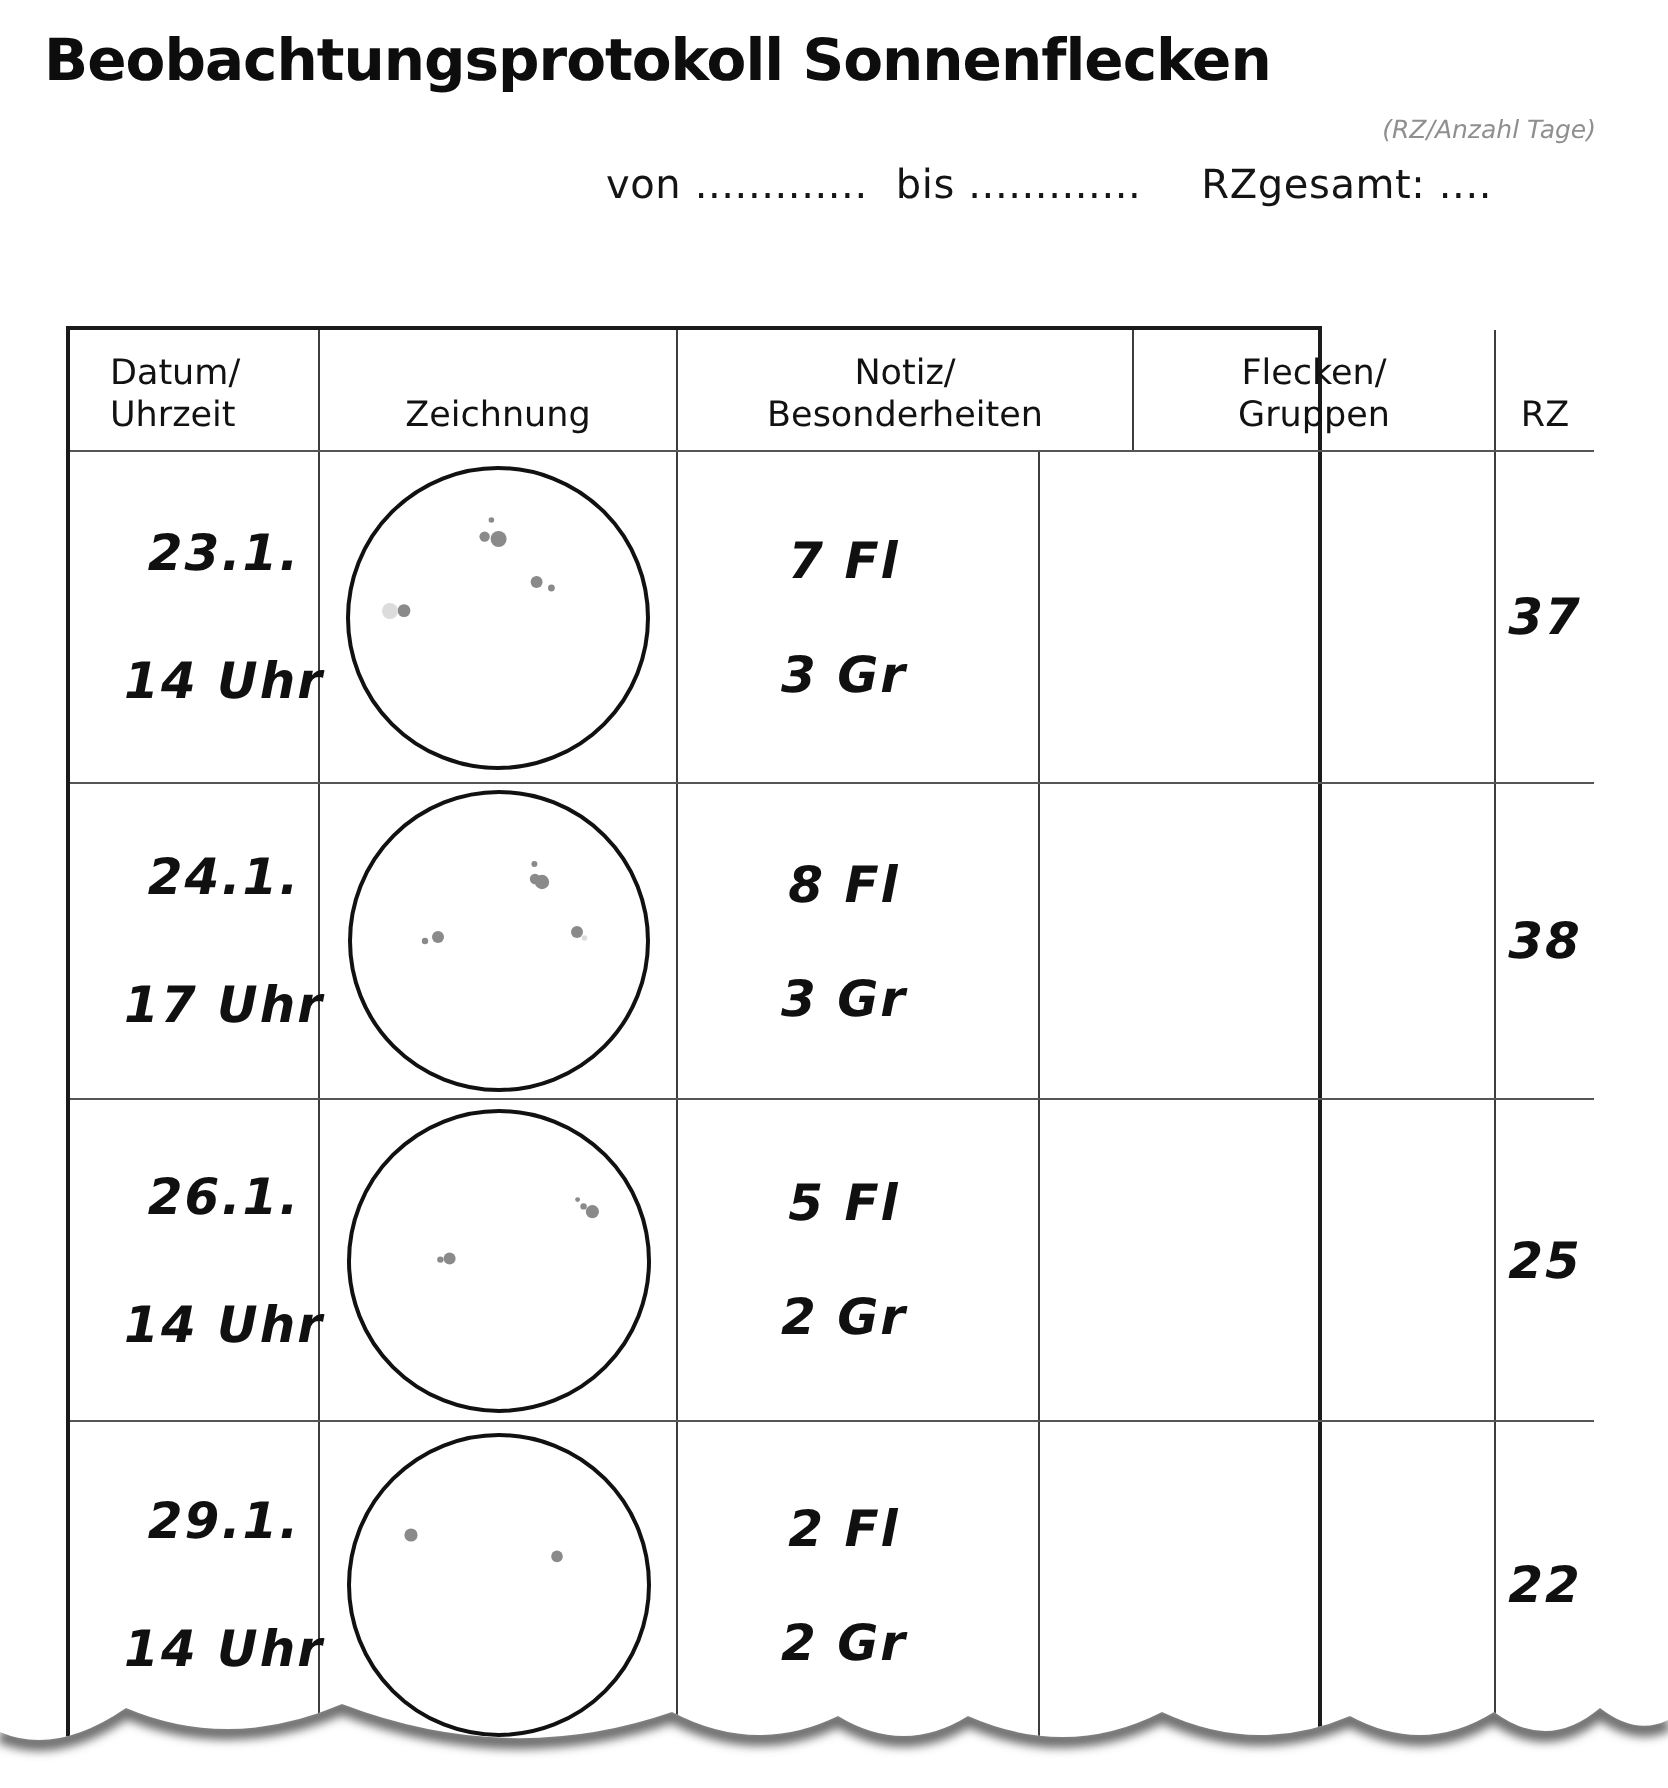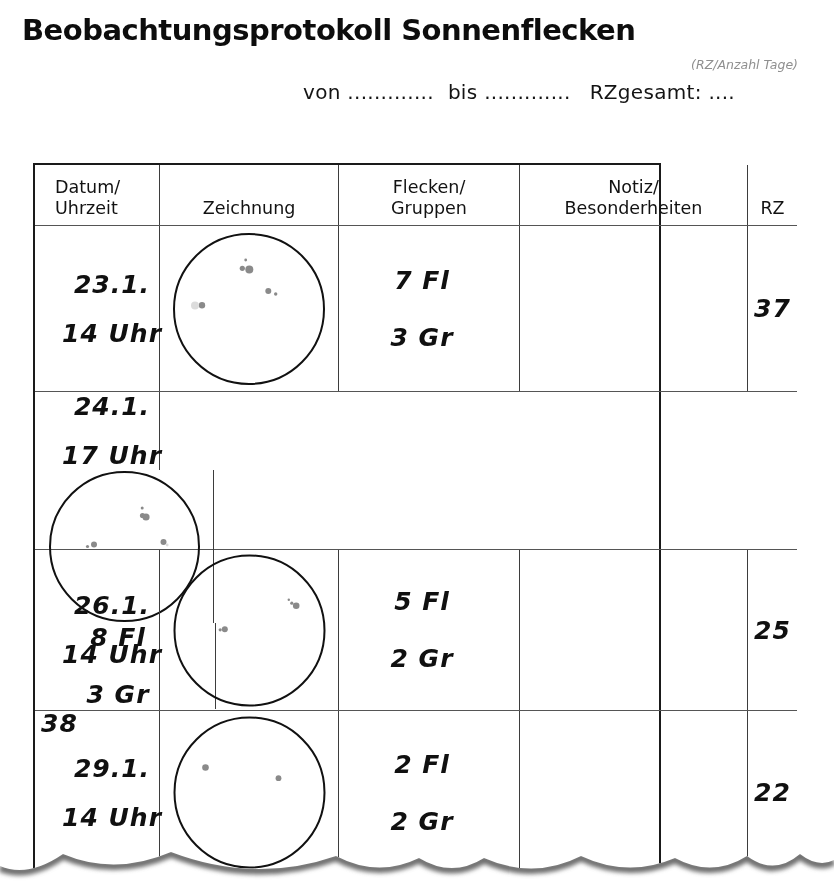--- a/index.html
+++ b/index.html
@@ -13,42 +13,42 @@
   }
   .note{
     position:absolute;right:36px;top:57px;
     font-size:12.5px;font-style:italic;color:#8f8f8f;white-space:nowrap;
   }
   .fillline{
     position:absolute;left:303px;top:80px;
     font-size:20px;color:#141414;white-space:nowrap;letter-spacing:0.3px;
   }
   .fillline .gap1{margin-left:14px;}
-  .fillline .gap2{margin-left:19px;}
+  .fillline .gap2{margin-left:30px;}
   
   .tbl{
     position:absolute;left:33px;top:115px;width:628px;
     border:2px solid #1a1a1a;border-bottom:none;
     box-sizing:border-box;
     margin-top:48px;
   }
   .trow{display:flex;width:762px;}
   .trow.sep{border-bottom:1.3px solid #555;}
   .cell{box-sizing:border-box;position:relative;display:flex;flex-direction:column;
         align-items:center;justify-content:center;}
   .cell.vr{border-right:1.4px solid #3d3d3d;}
   .c1{width:125px;} .c2{width:179px;} .c3{width:181px;} .c4{width:228px;} .c5{width:49px;}
   .hrow{height:60px;}
   .hrow .cell{justify-content:flex-end;padding-bottom:6px;font-size:17.5px;line-height:21px;color:#121212;}
   .hrow .c1{align-items:flex-start;padding-left:20px;}
   .hcenter{text-align:center;}
   
-  .r1{height:165px;} .r2{height:157px;flex-direction:column;} .r3{height:160px;} .r4{height:163px;} .r5{height:60px;}
+  .r1{height:165px;} .r2{height:157px;} .r3{height:160px;} .r4{height:163px;} .r5{height:60px;}
   .hw{font-style:italic;font-weight:bold;font-size:25px;letter-spacing:1px;color:#101010;white-space:nowrap;}
-  .datecell{gap:20px;padding-left:30px;}
+  .datecell{gap:35px;padding-left:30px;}
   .flcell{gap:28px;padding-right:14px;}
   .sun{display:block;}
   .r5 .cell{justify-content:flex-start;overflow:hidden;}
   
   .tear{position:absolute;left:0;top:834px;width:834px;height:60px;}
 </style>
 </head>
 <body>
 
 <div id="page">
@@ -65,27 +65,27 @@
   <div class="tbl">
 
     <div class="trow hrow sep">
       <div class="cell vr c1">
         <span>Datum/</span>
         <span>Uhrzeit</span>
       </div>
       <div class="cell vr c2">
         <span>Zeichnung</span>
       </div>
+      <div class="cell vr c4 hcenter">
+        <span>Notiz/</span>
+        <span>Besonderheiten</span>
+      </div>
       <div class="cell vr c3 hcenter">
         <span>Flecken/</span>
         <span>Gruppen</span>
-      </div>
-      <div class="cell vr c4 hcenter">
-        <span>Notiz/</span>
-        <span>Besonderheiten</span>
       </div>
       <div class="cell c5">
         <span>RZ</span>
       </div>
     </div>
 
     <div class="trow r1 sep">
       <div class="cell vr c1 datecell">
         <span class="hw">23.1.</span>
         <span class="hw">14 Uhr</span>

